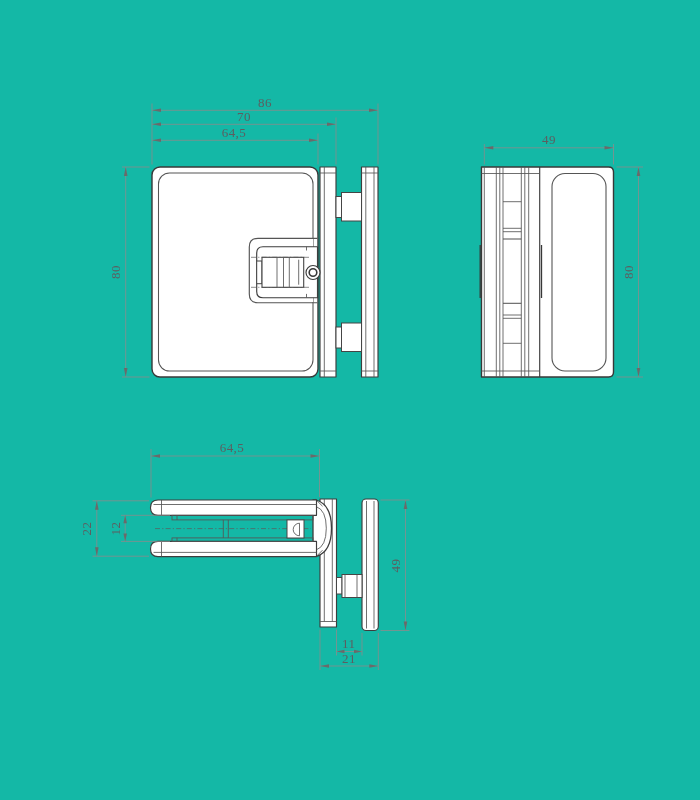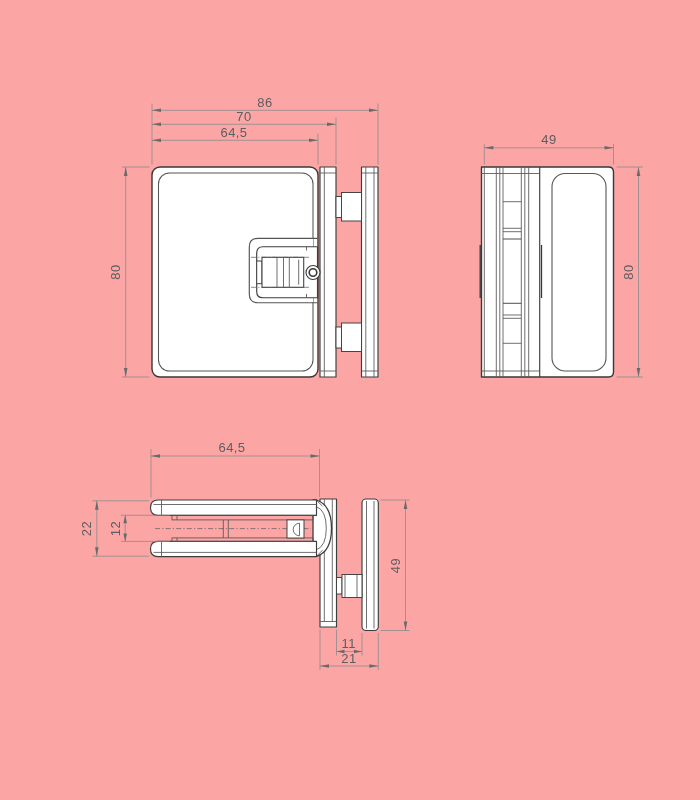--- a/index.html
+++ b/index.html
@@ -1,16 +1,16 @@
 <!DOCTYPE html>
 <html><head>
 <meta charset="utf-8">
 <style>
   html,body{margin:0;padding:0;background:#ffffff;}
-  .page{width:700px;height:800px;background:#fca5a5;position:relative;font-family:Liberation Sans, sans-serif;}
+  .page{width:700px;height:800px;background:#14b8a6;position:relative;font-family:Liberation Serif, serif;}
   .outline{fill:#fff;stroke:#383838;stroke-width:1.4;stroke-linejoin:round;}
   .edge{fill:#fff;stroke:#3d3d3d;stroke-width:1.15;stroke-linejoin:round;}
   .detail{fill:#fff;stroke:#454545;stroke-width:1;}
   .thin{fill:none;stroke:#555;stroke-width:0.85;}
   .dim{stroke:#8c8c8c;stroke-width:0.8;fill:none;}
   .arrow{fill:#6a6a6a;stroke:none;}
   .dimtext{fill:#5d5e60;font-size:13px;letter-spacing:0.4px;}
   .dash{stroke:#5a5a5a;stroke-width:0.7;fill:none;stroke-dasharray:5 2.2 1.2 2.2;}
 </style>
 </head>

